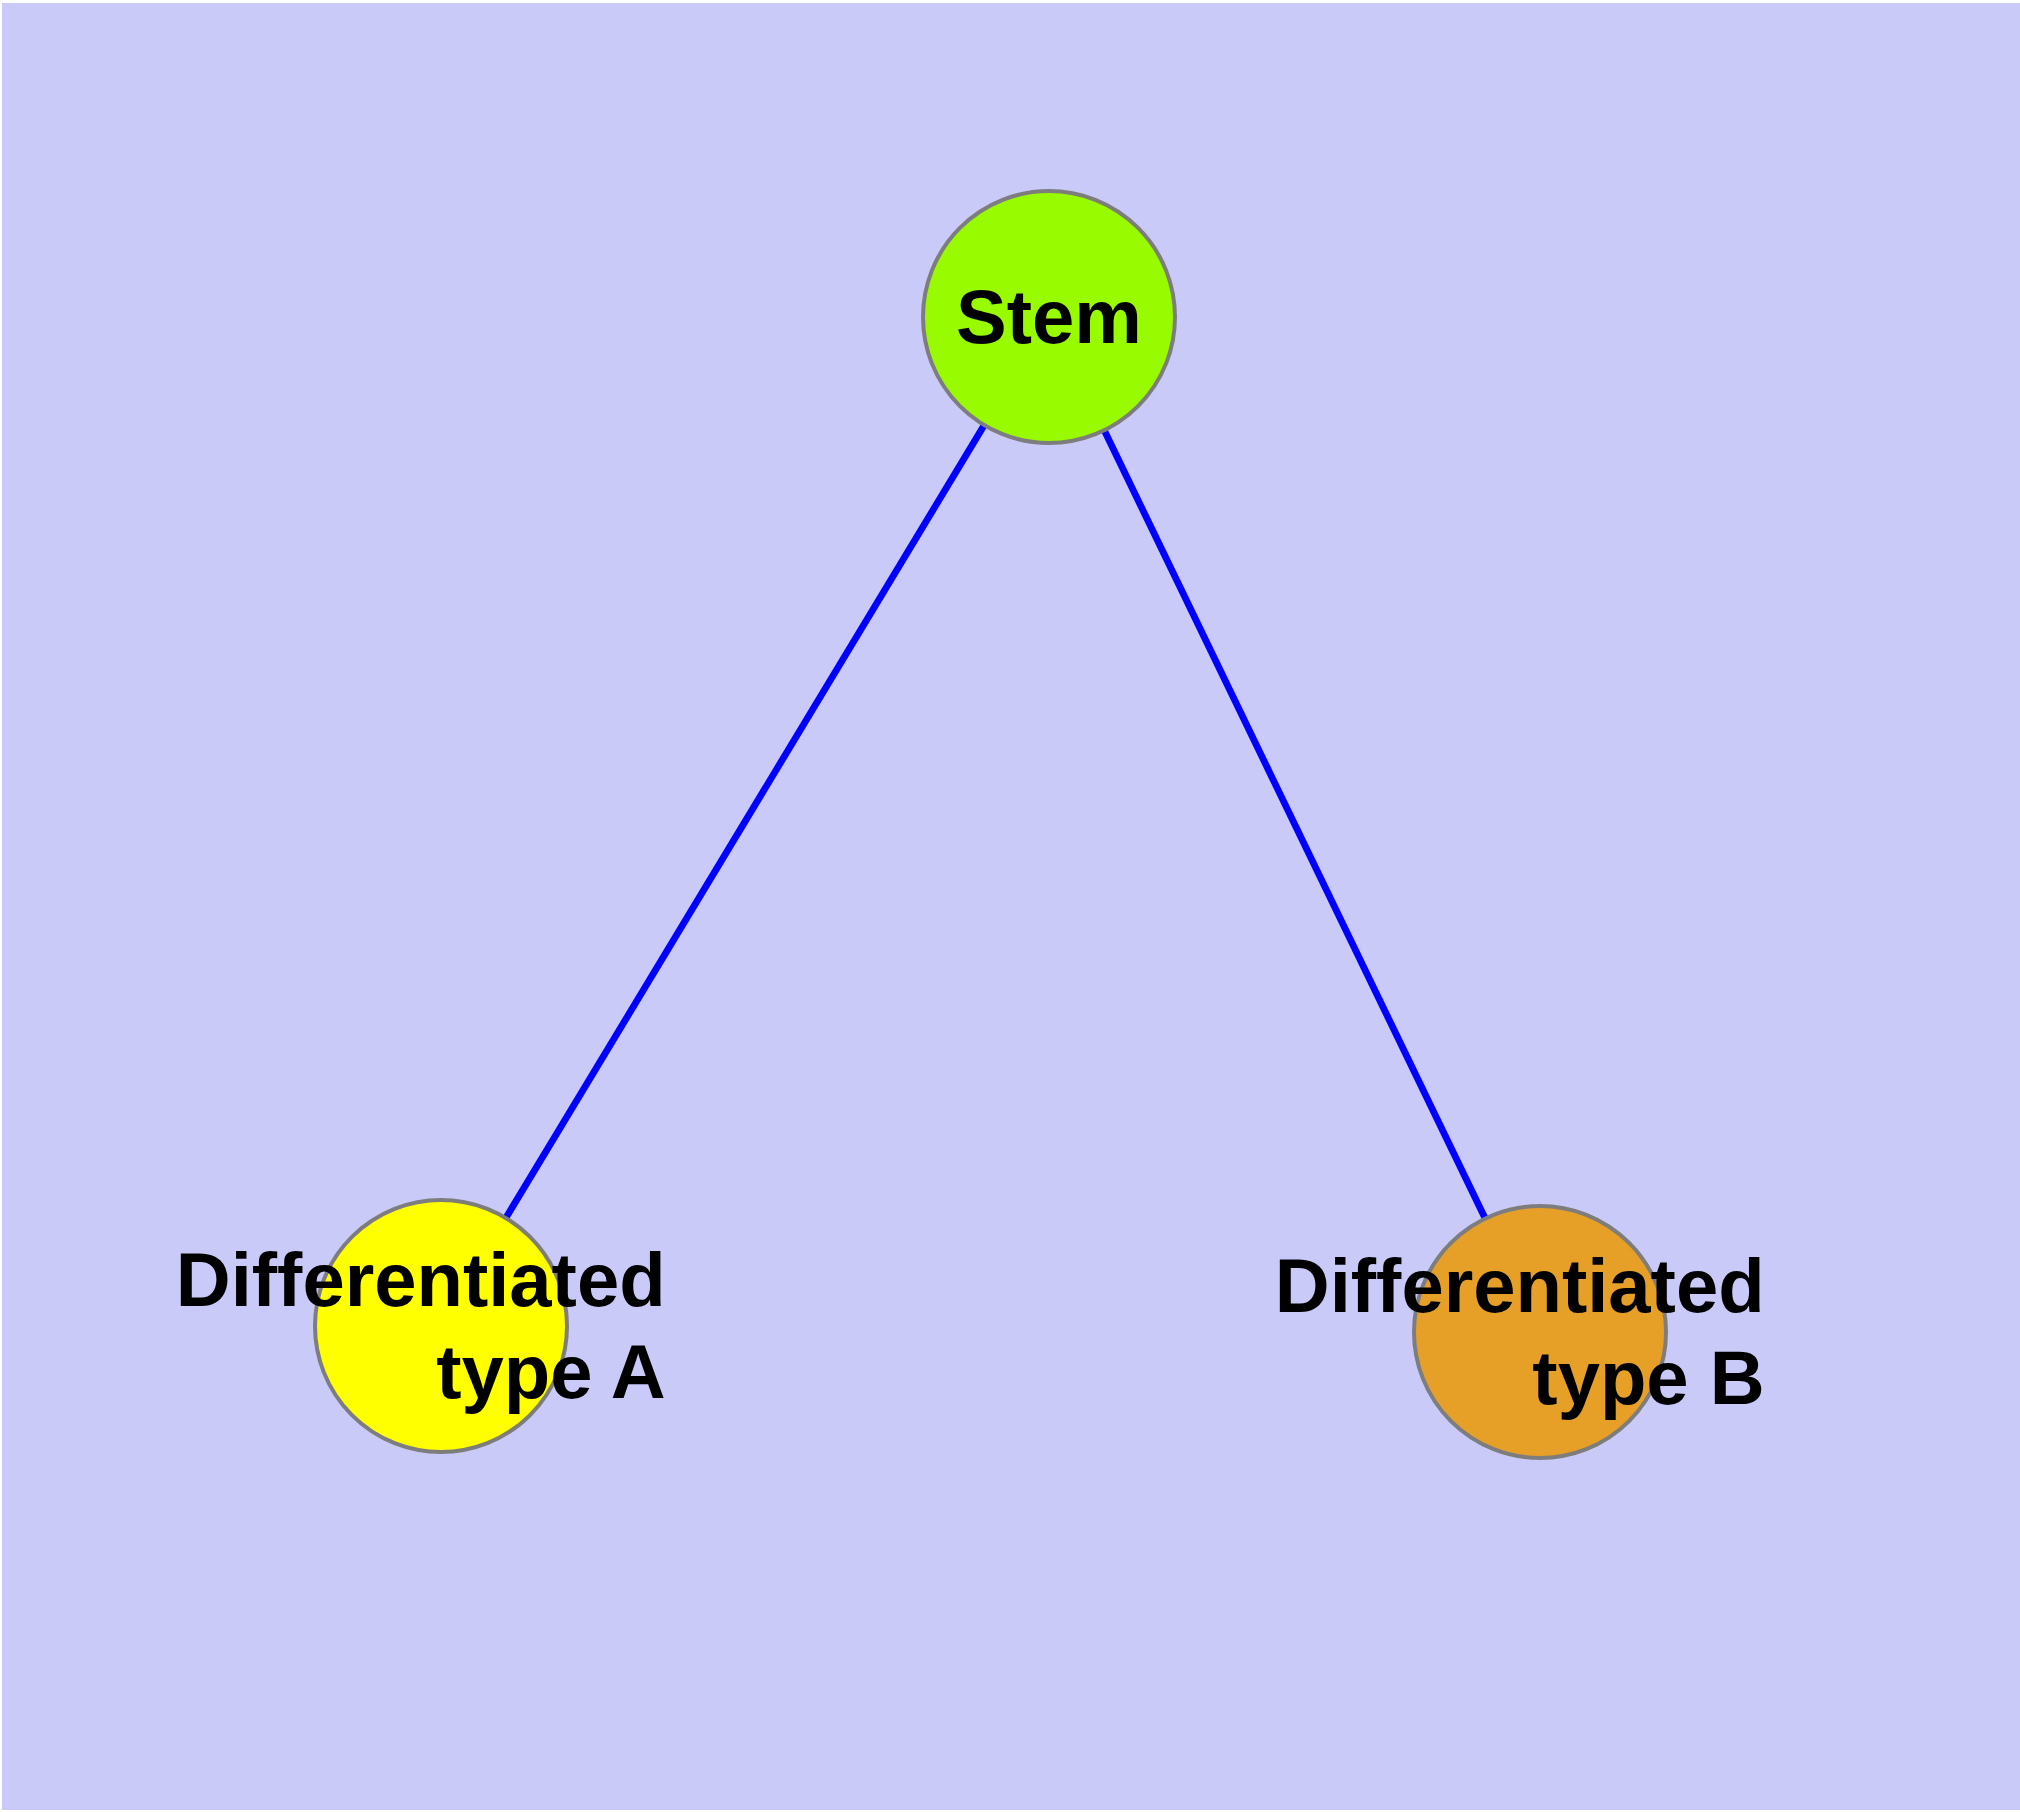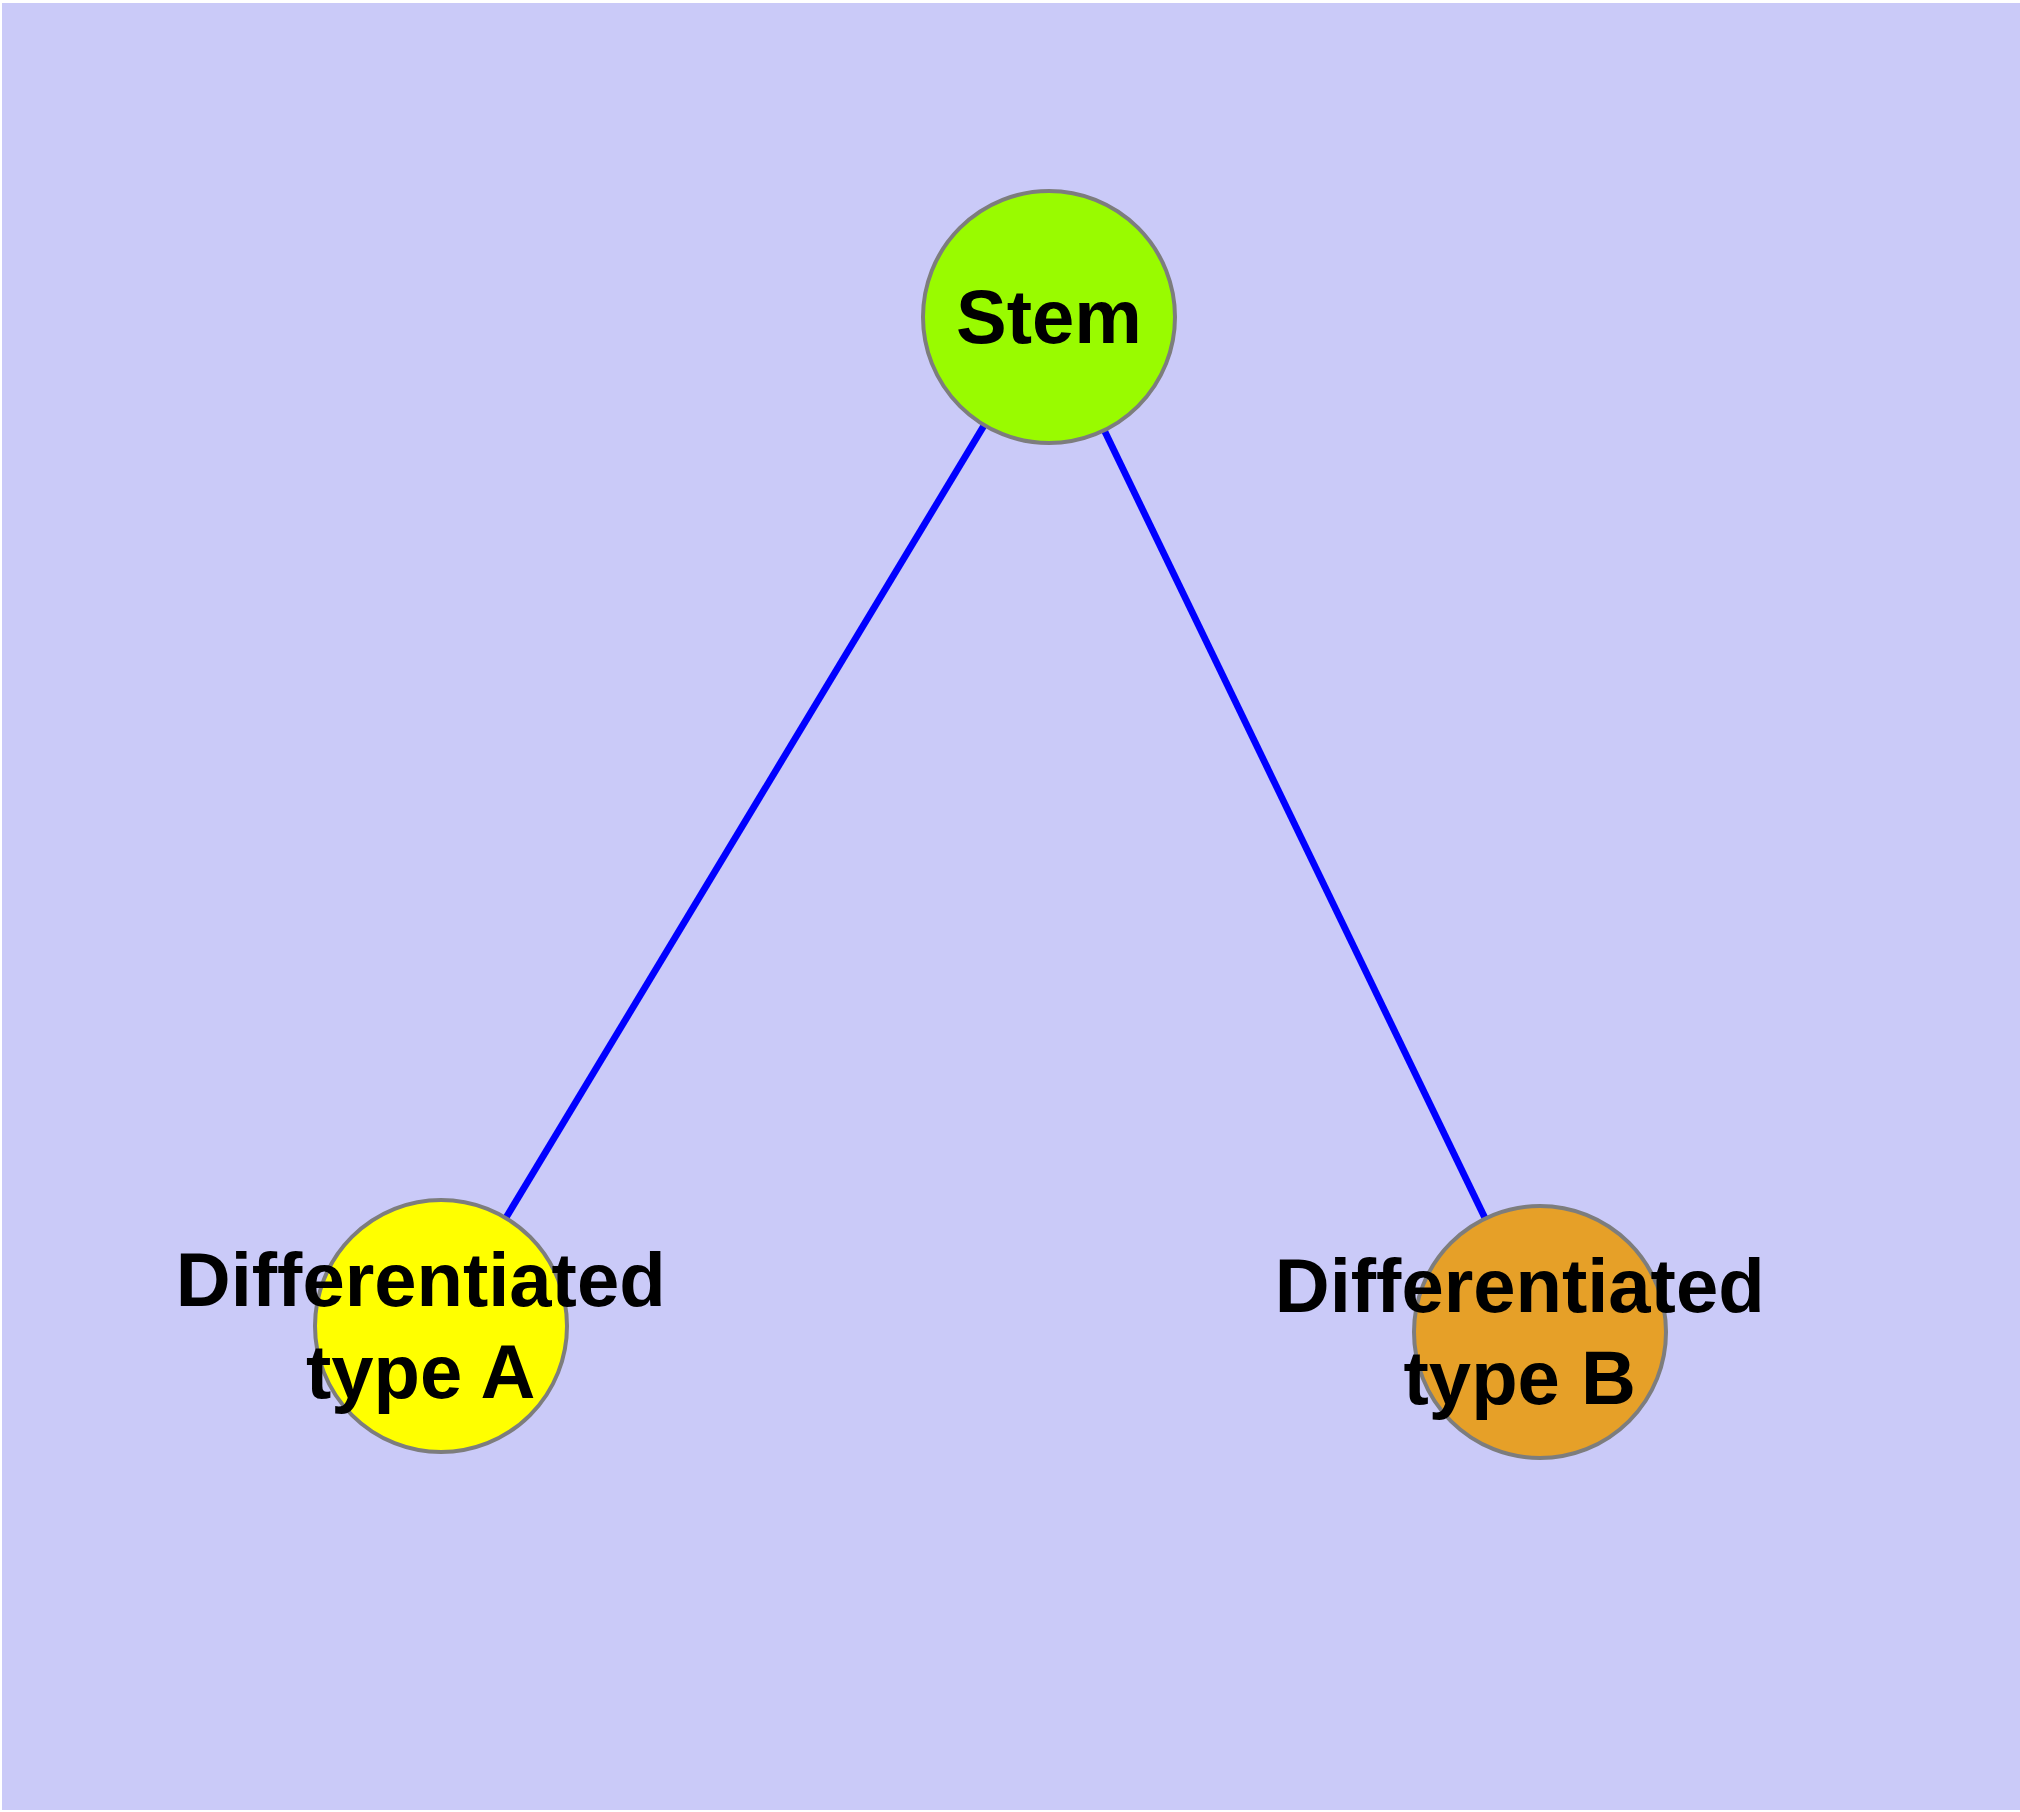--- a/index.html
+++ b/index.html
@@ -45,21 +45,21 @@
   }
   .node-stem   { left: 921px; top: 189px; }
   .node-type-a { left: 313px;  top: 1198px; }
   .node-type-b { left: 1412px; top: 1204px; }
   .node-label {
     position: absolute;
     left: 50%;
     top: 50%;
     transform: translate(-50%, -50%);
     width: max-content;
-    text-align: center;
+    text-align: right;
     white-space: pre-line;
     font-weight: 700;
     font-size: 76px;
     line-height: 92px;
     color: #000000;
   }
   .shift-left {
     transform: translate(calc(-50% - 20.3px), -50%);
   }
 </style>

